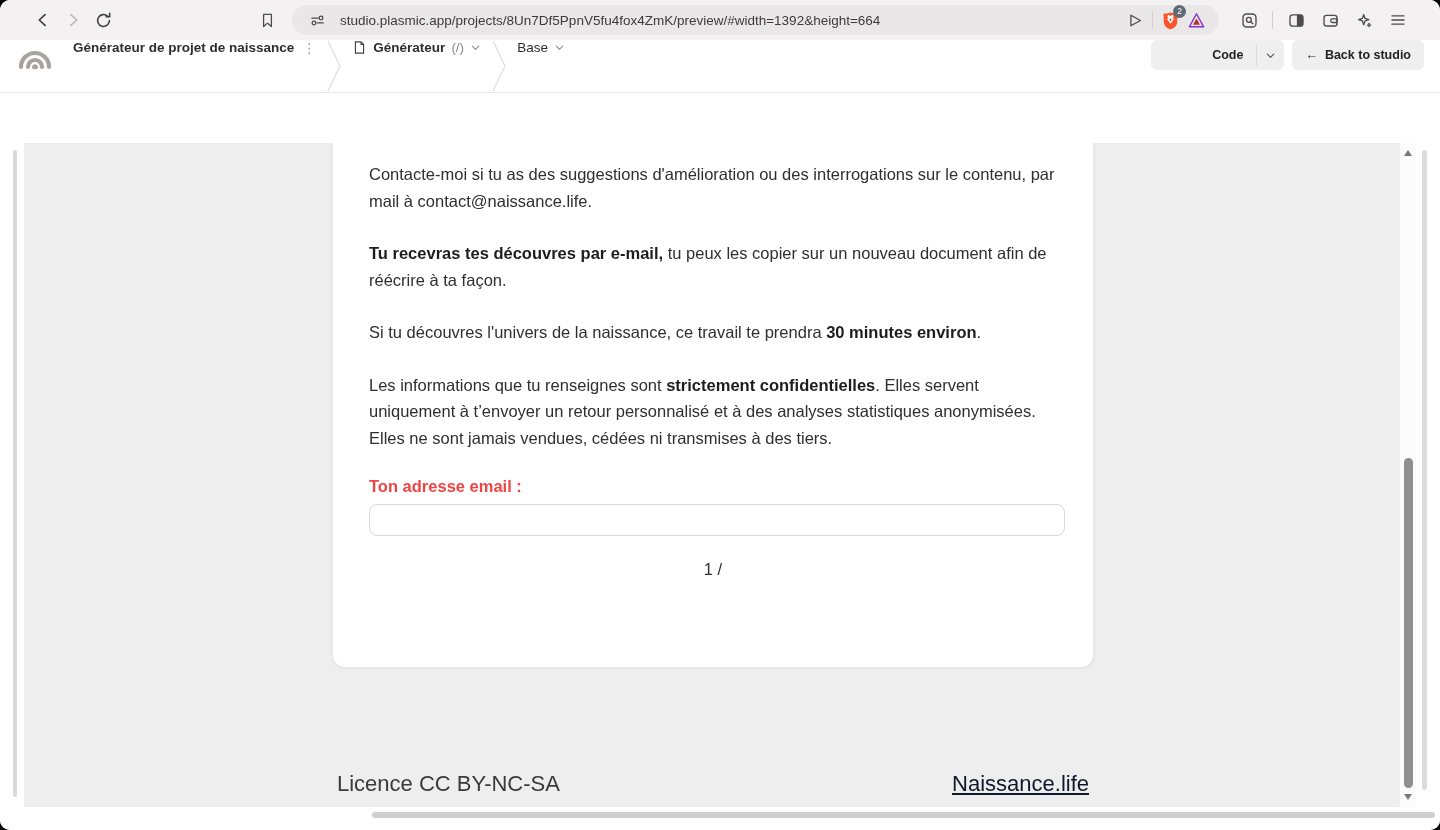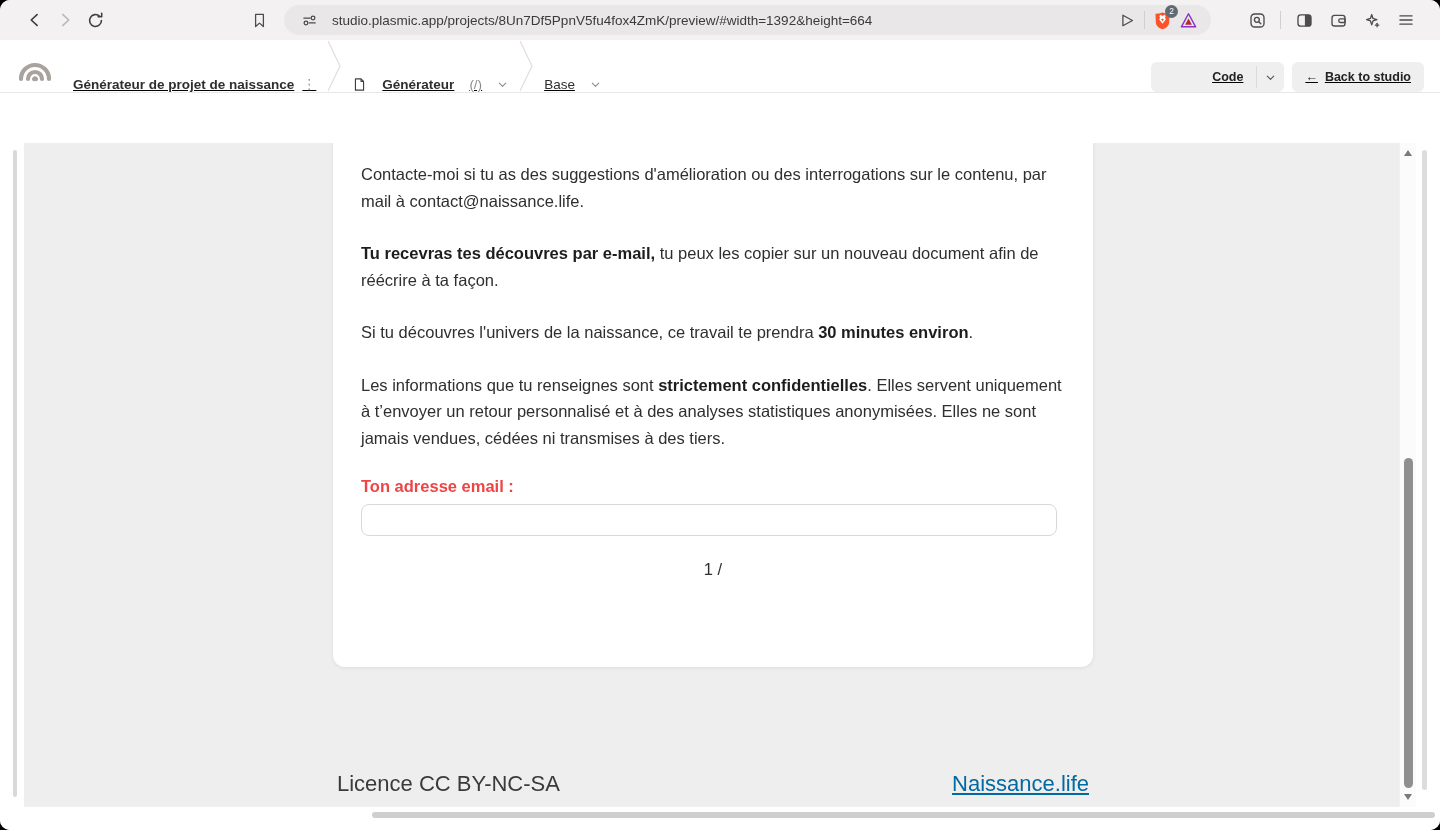--- a/index.html
+++ b/index.html
@@ -1,67 +1,67 @@
 <!DOCTYPE html>
 <html><head>
 <meta charset="utf-8">
 <style>
   * { margin:0; padding:0; box-sizing:border-box; }
   html,body { width:1440px; height:830px; background:#000; font-family:"Liberation Sans", sans-serif; }
   .window { position:relative; width:1440px; height:830px; border-radius:10px; overflow:hidden; background:#fff; }
 
   
-  .chrome-bar { position:absolute; left:0; top:0; width:1440px; height:40px; background:#f3f1f1; display:flex; align-items:center; padding:0 20px; }
+  .chrome-bar { position:absolute; left:0; top:0; width:1440px; height:40px; background:#f3f1f1; display:flex; align-items:center; padding:0 28px; }
   .nav-btn { width:30px; height:30px; display:flex; align-items:center; justify-content:center; border-radius:6px; color:#3f3f3f; }
   .nav-btn.disabled { color:#b9b9b9; }
   .bookmark-btn { margin-left:134px; width:30px; height:30px; display:flex; align-items:center; justify-content:center; color:#4c4c4c; }
   .omnibox { margin-left:10px; width:927px; height:30px; background:#e9e7e7; border-radius:15px; display:flex; align-items:center; padding:0 10px 0 12px; }
   .omnibox .url-text { font-size:13.5px; color:#3b3b3b; margin-left:10px; flex:1; white-space:nowrap; overflow:hidden; }
   .omni-icon { width:26px; height:26px; display:flex; align-items:center; justify-content:center; color:#4c4c4c; position:relative; }
   .omni-sep { width:1px; height:18px; background:#d2cfcf; margin:0 4px; }
   .badge { position:absolute; top:-2px; right:-3px; min-width:13px; height:13px; border-radius:7px; background:#5f6a73; color:#fff; font-size:8.5px; line-height:13px; text-align:center; padding:0 2px; }
   .right-icons { margin-left:auto; display:flex; align-items:center; gap:6px; color:#4c4c4c; }
   .right-icons .tool-btn { width:28px; height:28px; display:flex; align-items:center; justify-content:center; border-radius:6px; }
   .vsep { width:1px; height:18px; background:#d2cfcf; margin:0 3px; }
 
   
-  .plasmic-bar { position:absolute; left:0; top:40px; width:1440px; height:53px; background:#fff; border-bottom:1px solid #e7e7e7; display:flex; align-items:flex-end;text-decoration:underline; }
+  .plasmic-bar { position:absolute; left:0; top:40px; width:1440px; height:53px; background:#fff; border-bottom:1px solid #e7e7e7; display:flex; align-items:flex-start; }
   .plasmic-logo { margin-left:15px; width:40px; height:40px; }
   .proj-title { margin-left:18px; font-size:13.5px; font-weight:700; color:#2e2e2e; }
   .kebab { margin-left:8px; color:#9a9a9a; font-size:14px; letter-spacing:0; }
   .crumb-sep { margin:0 10px; }
-  .crumb { display:flex; align-items:center; gap:15px; font-size:13.5px; color:#2e2e2e; }
+  .crumb { display:flex; align-items:center; gap:6px; font-size:13.5px; color:#2e2e2e; }
   .crumb .page-name { font-weight:700; }
   .crumb .page-path { color:#8b8b8b; font-weight:400; }
   .chev { color:#8b8b8b; }
   .bar-right { margin-left:auto; display:flex; align-items:center; gap:8px; margin-right:16px; }
   .code-split { display:flex; align-items:stretch; background:#f0eff0; border-radius:6px; height:30px; overflow:hidden;padding-left:48px; }
   .code-main { display:flex; align-items:center; padding:0 13px; font-size:12.5px; font-weight:700; color:#222; }
   .code-div { width:1px; background:#dcdada; margin:4px 0; }
   .code-caret { display:flex; align-items:center; justify-content:center; width:27px; color:#555; }
   .back-btn { display:flex; align-items:center; gap:7px; background:#f0eff0; border-radius:6px; height:30px; padding:0 13px; font-size:12.5px; font-weight:700; color:#222; }
 
   
   .preview-page { position:absolute; left:0; top:93px; width:1440px; height:737px; background:#fff; }
   .drag-handle-left { position:absolute; left:13px; top:57px; width:4px; height:647px; border-radius:3px; background:#d9d9d9; }
   .drag-handle-right { position:absolute; left:1422px; top:57px; width:5px; height:640px; border-radius:3px; background:#dcdcdc; }
   .hscrollbar { position:absolute; left:372px; top:719px; width:1063px; height:6px; border-radius:3px; background:#cfcfcf; }
 
   .viewport { position:absolute; left:24px; top:50px; width:1392px; height:664px; background:#efeeee; overflow:hidden; }
 
-  .card { position:absolute; left:309px; top:-20px; width:760px; height:544px; background:#ffffff; border-radius:12px; box-shadow:0 1px 4px rgba(0,0,0,0.07); padding:38px 28px 0; }
+  .card { position:absolute; left:309px; top:-20px; width:760px; height:544px; background:#ffffff; border-radius:12px; box-shadow:0 1px 4px rgba(0,0,0,0.07); padding:38px 36px 0; }
   .card p { font-size:16.5px; line-height:26.5px; color:#2f2f2f; margin:0 0 26px; }
   .card p b, .card p span.b { font-weight:700; color:#1d1d1d; }
   .email-label { font-size:16.5px; font-weight:700; color:#ef4444; margin:0 0 8px; }
   .email-input { display:block; width:696px; height:32px; border:1px solid #d8d8d8; border-radius:8px; background:#fff; font-size:15px; padding:0 10px; outline:none; font-family:"Liberation Sans",sans-serif; }
   .pagination { margin-top:24px; text-align:center; font-size:16.5px; color:#2f2f2f; }
 
   .vp-footer { position:absolute; left:313px; top:628px; width:752px; display:flex; justify-content:space-between; align-items:baseline; font-size:22px; }
   .license-text { color:#3a3a3a; }
-  .site-link { color:#0369a1; }
+  .site-link { color:#0f172a; }
 
   .vscrollbar { position:absolute; right:0; top:0; width:17px; height:664px; background:#fbfbfb; border-left:1px solid #f1f1f1; }
   .vthumb { position:absolute; left:4px; top:315px; width:9px; height:330px; border-radius:5px; background:#8f8f8f; }
   .arr { position:absolute; left:4px; width:0; height:0; border-left:4.5px solid transparent; border-right:4.5px solid transparent; }
   .arr-up { top:7px; border-bottom:6px solid #7a7a7a; }
   .arr-down { bottom:7px; border-top:6px solid #7a7a7a; }
 
   svg { display:block; }
 </style>
 </head>

